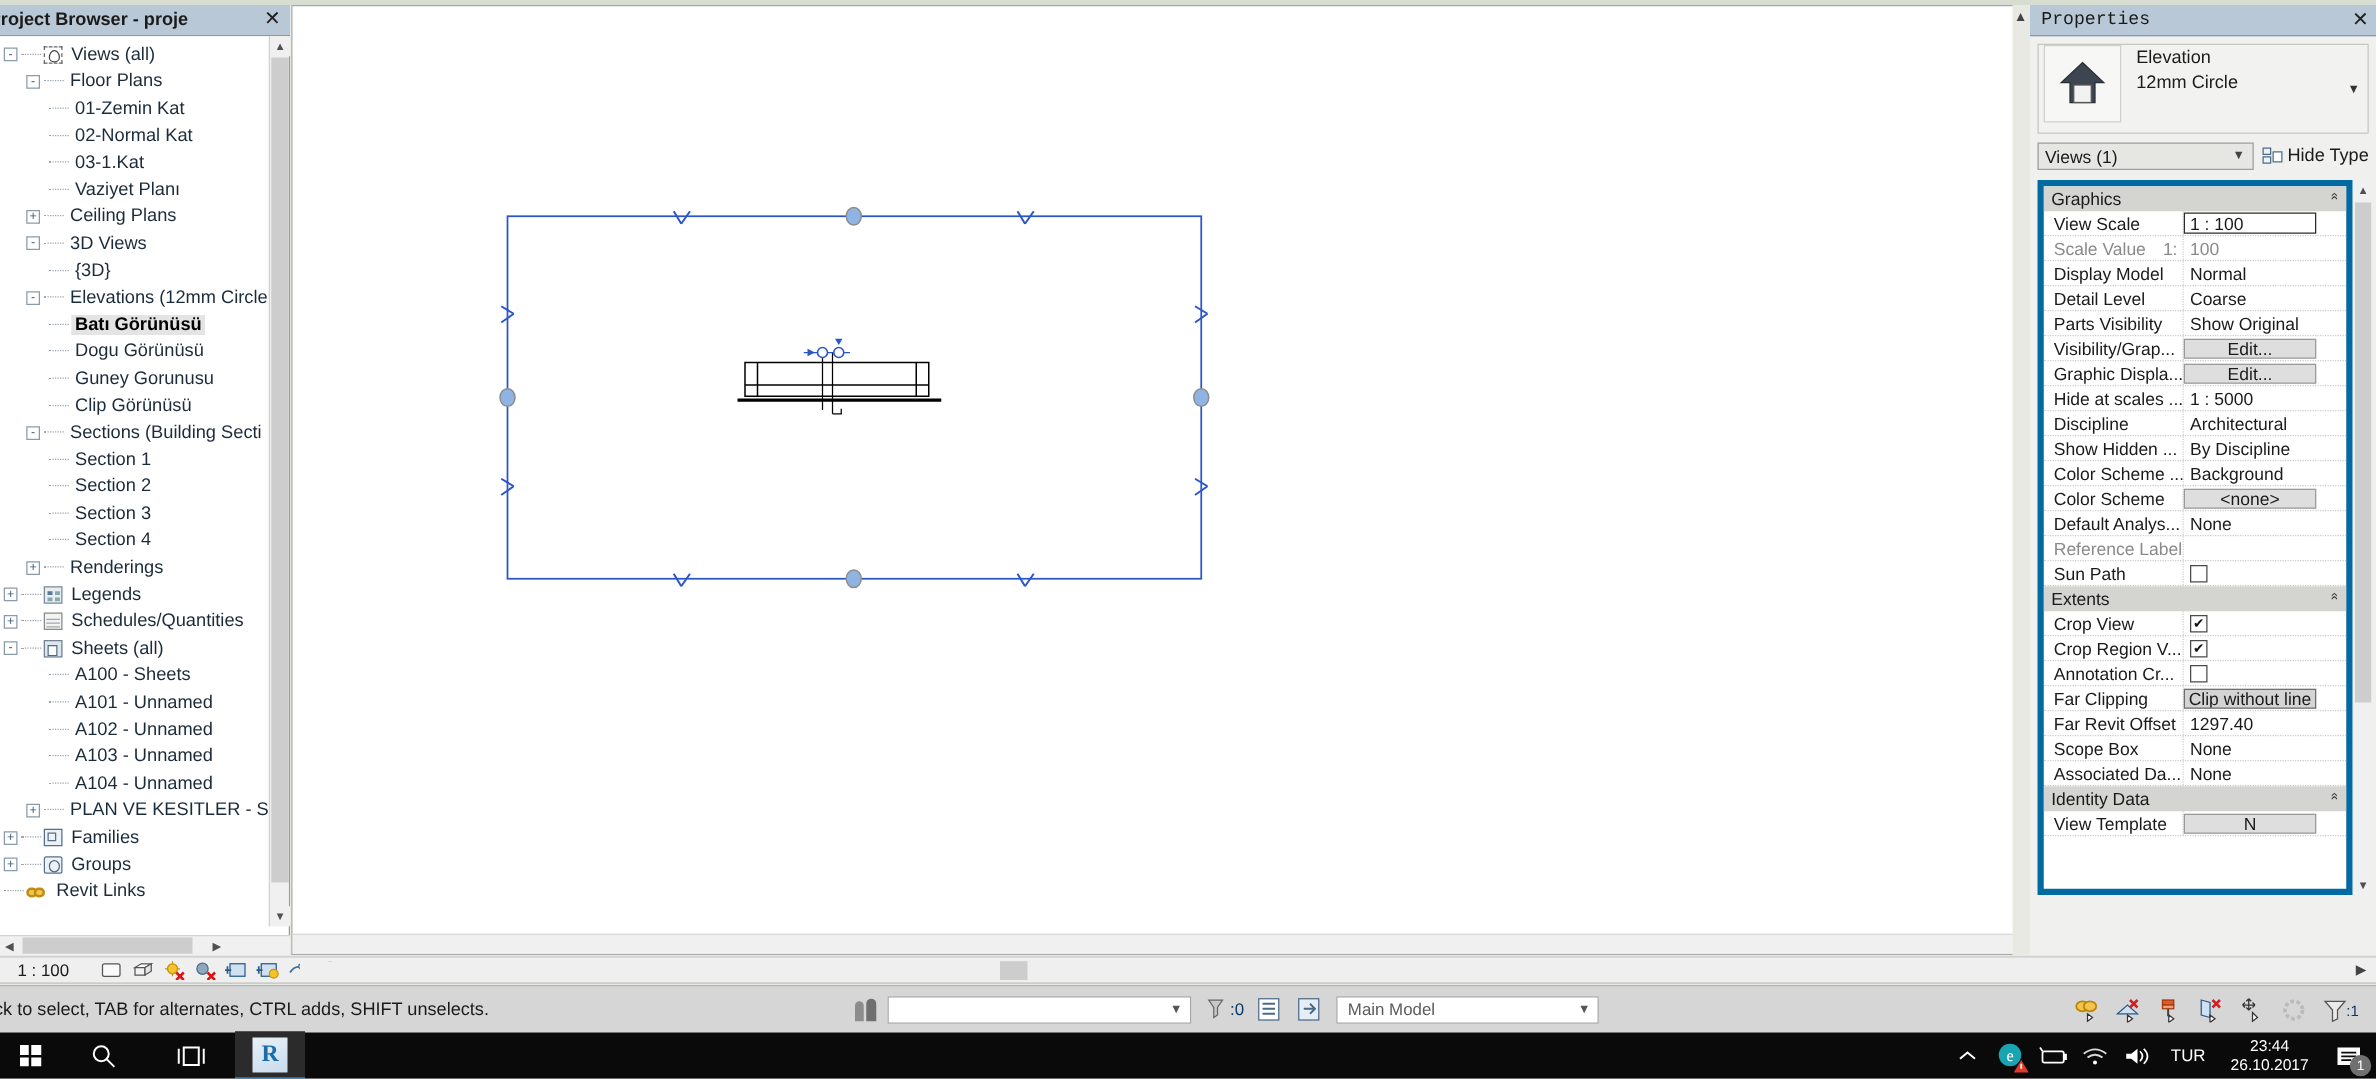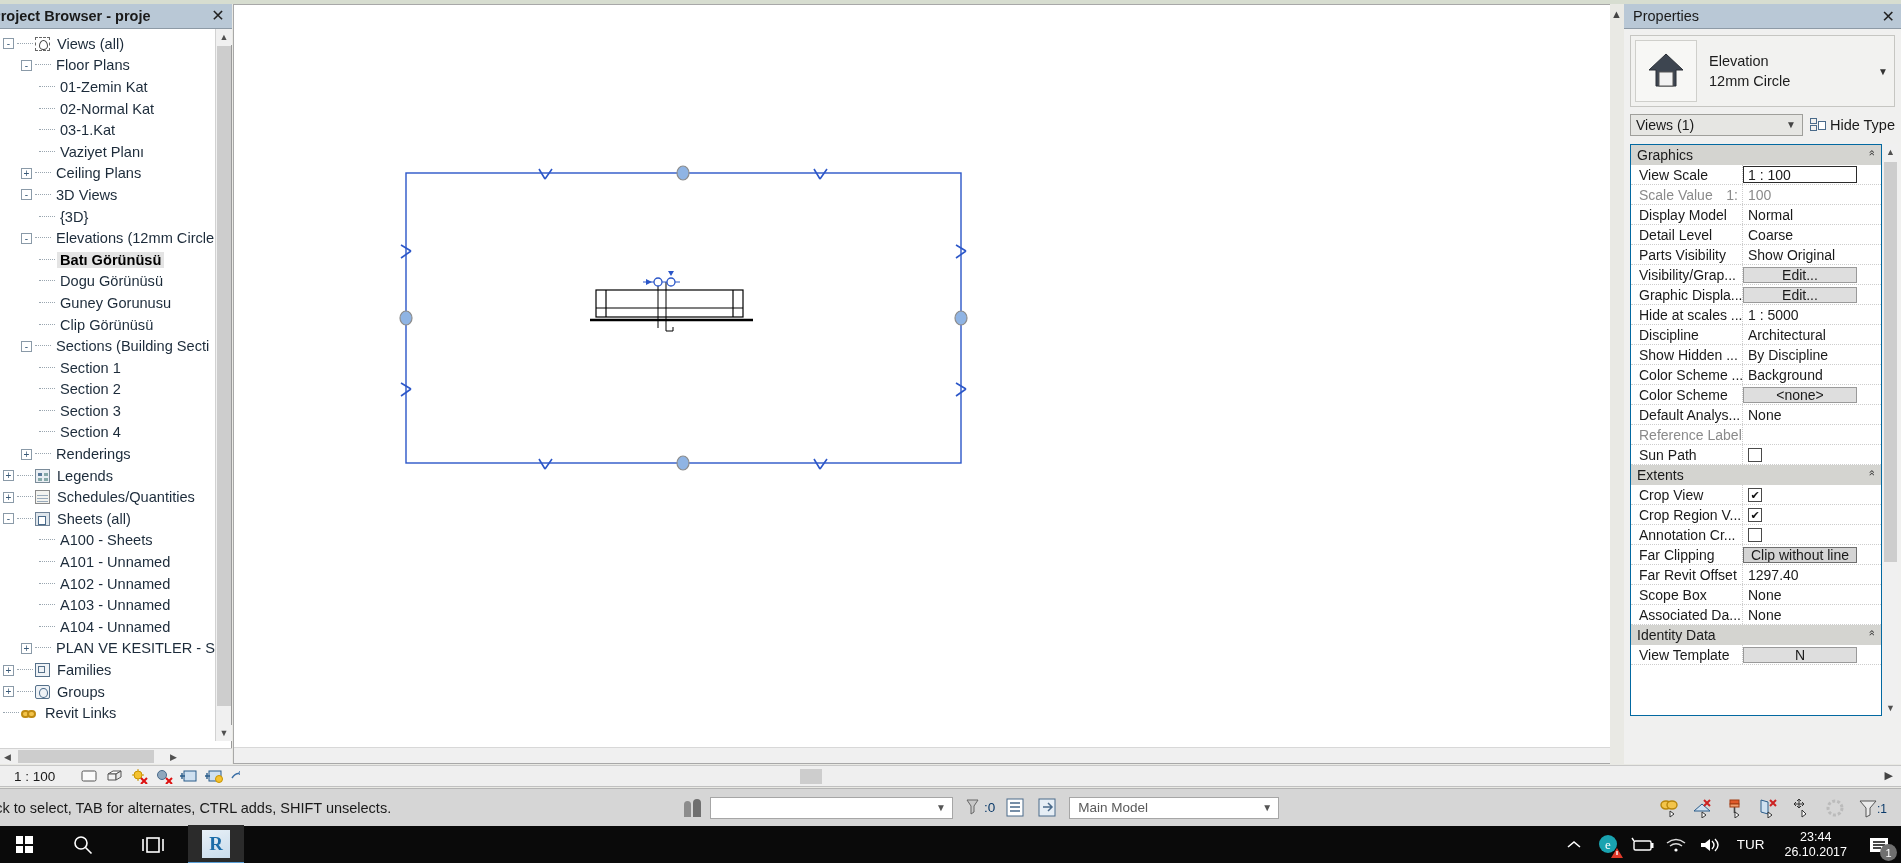--- a/index.html
+++ b/index.html
@@ -150,45 +150,45 @@
 
   
   .props{
     position:absolute;right:0;top:4px;width:278px;height:760px;
     background:#f0f0ef;border-left:1px solid #9a9a9a;box-sizing:border-box;
   }
   .props-title{
     height:25px;background:#b9c8d6;border-bottom:1px solid #8d9aa6;
     display:flex;align-items:center;padding:0 6px 0 9px;box-sizing:border-box;
   }
-  .props-title .t{font-size:14.5px;color:#1a1a1a;flex:1;}
+  .props-title .t{font-size:14.5px;color:#1a1a1a;flex:1;font-family:Liberation Mono, monospace;}
   .props-close{font-size:16px;color:#222;cursor:pointer;}
   .type-sel{
     height:72px;margin:6px 6px 0 6px;background:#f2f2f0;border:1px solid #c6c6c2;
-    display:flex;align-items:center;box-sizing:border-box;position:relative;
+    display:flex;box-sizing:border-box;position:relative;
   }
   .type-thumb{width:62px;height:62px;margin-left:4px;border:1px solid #cfcfcb;background:#f7f7f5;display:flex;align-items:center;justify-content:center;box-sizing:border-box;}
   .type-txt{margin-left:12px;font-size:14.5px;color:#1c1c1c;line-height:20px;}
   .type-arrow{position:absolute;right:6px;top:30px;font-size:10px;color:#333;cursor:pointer;}
   .row-sel{display:flex;align-items:center;margin:5px 6px 0 6px;height:25px;}
   .sel-combo{
     flex:1;height:22px;background:#e6e6e3;border:1px solid #9f9f9b;
     display:flex;align-items:center;padding-left:5px;font-size:14px;color:#1a1a1a;
     box-sizing:border-box;position:relative;
   }
   .sel-combo .cv{position:absolute;right:6px;top:4px;font-size:10px;color:#444;}
   .edit-type{display:flex;align-items:center;gap:4px;margin-left:7px;font-size:14.5px;color:#1a1a1a;cursor:pointer;}
   .et-ic{width:16px;height:14px;position:relative;}
   .et-ic:before{content:"";position:absolute;left:0;top:0;width:7px;height:6px;border:1.5px solid #4a6a8a;box-sizing:border-box;}
   .et-ic:after{content:"";position:absolute;left:0;top:7px;width:7px;height:6px;border:1.5px solid #4a6a8a;box-sizing:border-box;}
   .et-ic i{position:absolute;right:0;top:3px;width:8px;height:9px;border:1.5px solid #4a6a8a;background:#fff;box-sizing:border-box;}
 
   .grid{
     position:absolute;left:6px;right:19px;top:140px;bottom:48px;
-    background:#ffffff;border:1px solid #0369a1;box-sizing:border-box;overflow:hidden;
+    background:#ffffff;border:5px solid #0369a1;box-sizing:border-box;overflow:hidden;
   }
   .ghdr{
     height:20px;background:#d4d4d0;display:flex;align-items:center;
     padding-left:6px;font-size:14px;color:#1a1a1a;box-sizing:border-box;position:relative;
   }
   .ghdr .chev{position:absolute;right:7px;top:2px;font-size:11px;color:#333;}
   .grow{height:20px;display:flex;align-items:stretch;border-bottom:1px dotted #cdcdcd;box-sizing:border-box;}
   .gk{
     width:112px;padding-left:8px;font-size:14px;color:#1a1a1a;display:flex;align-items:center;
     border-right:1px dotted #cdcdcd;box-sizing:border-box;white-space:nowrap;overflow:hidden;

